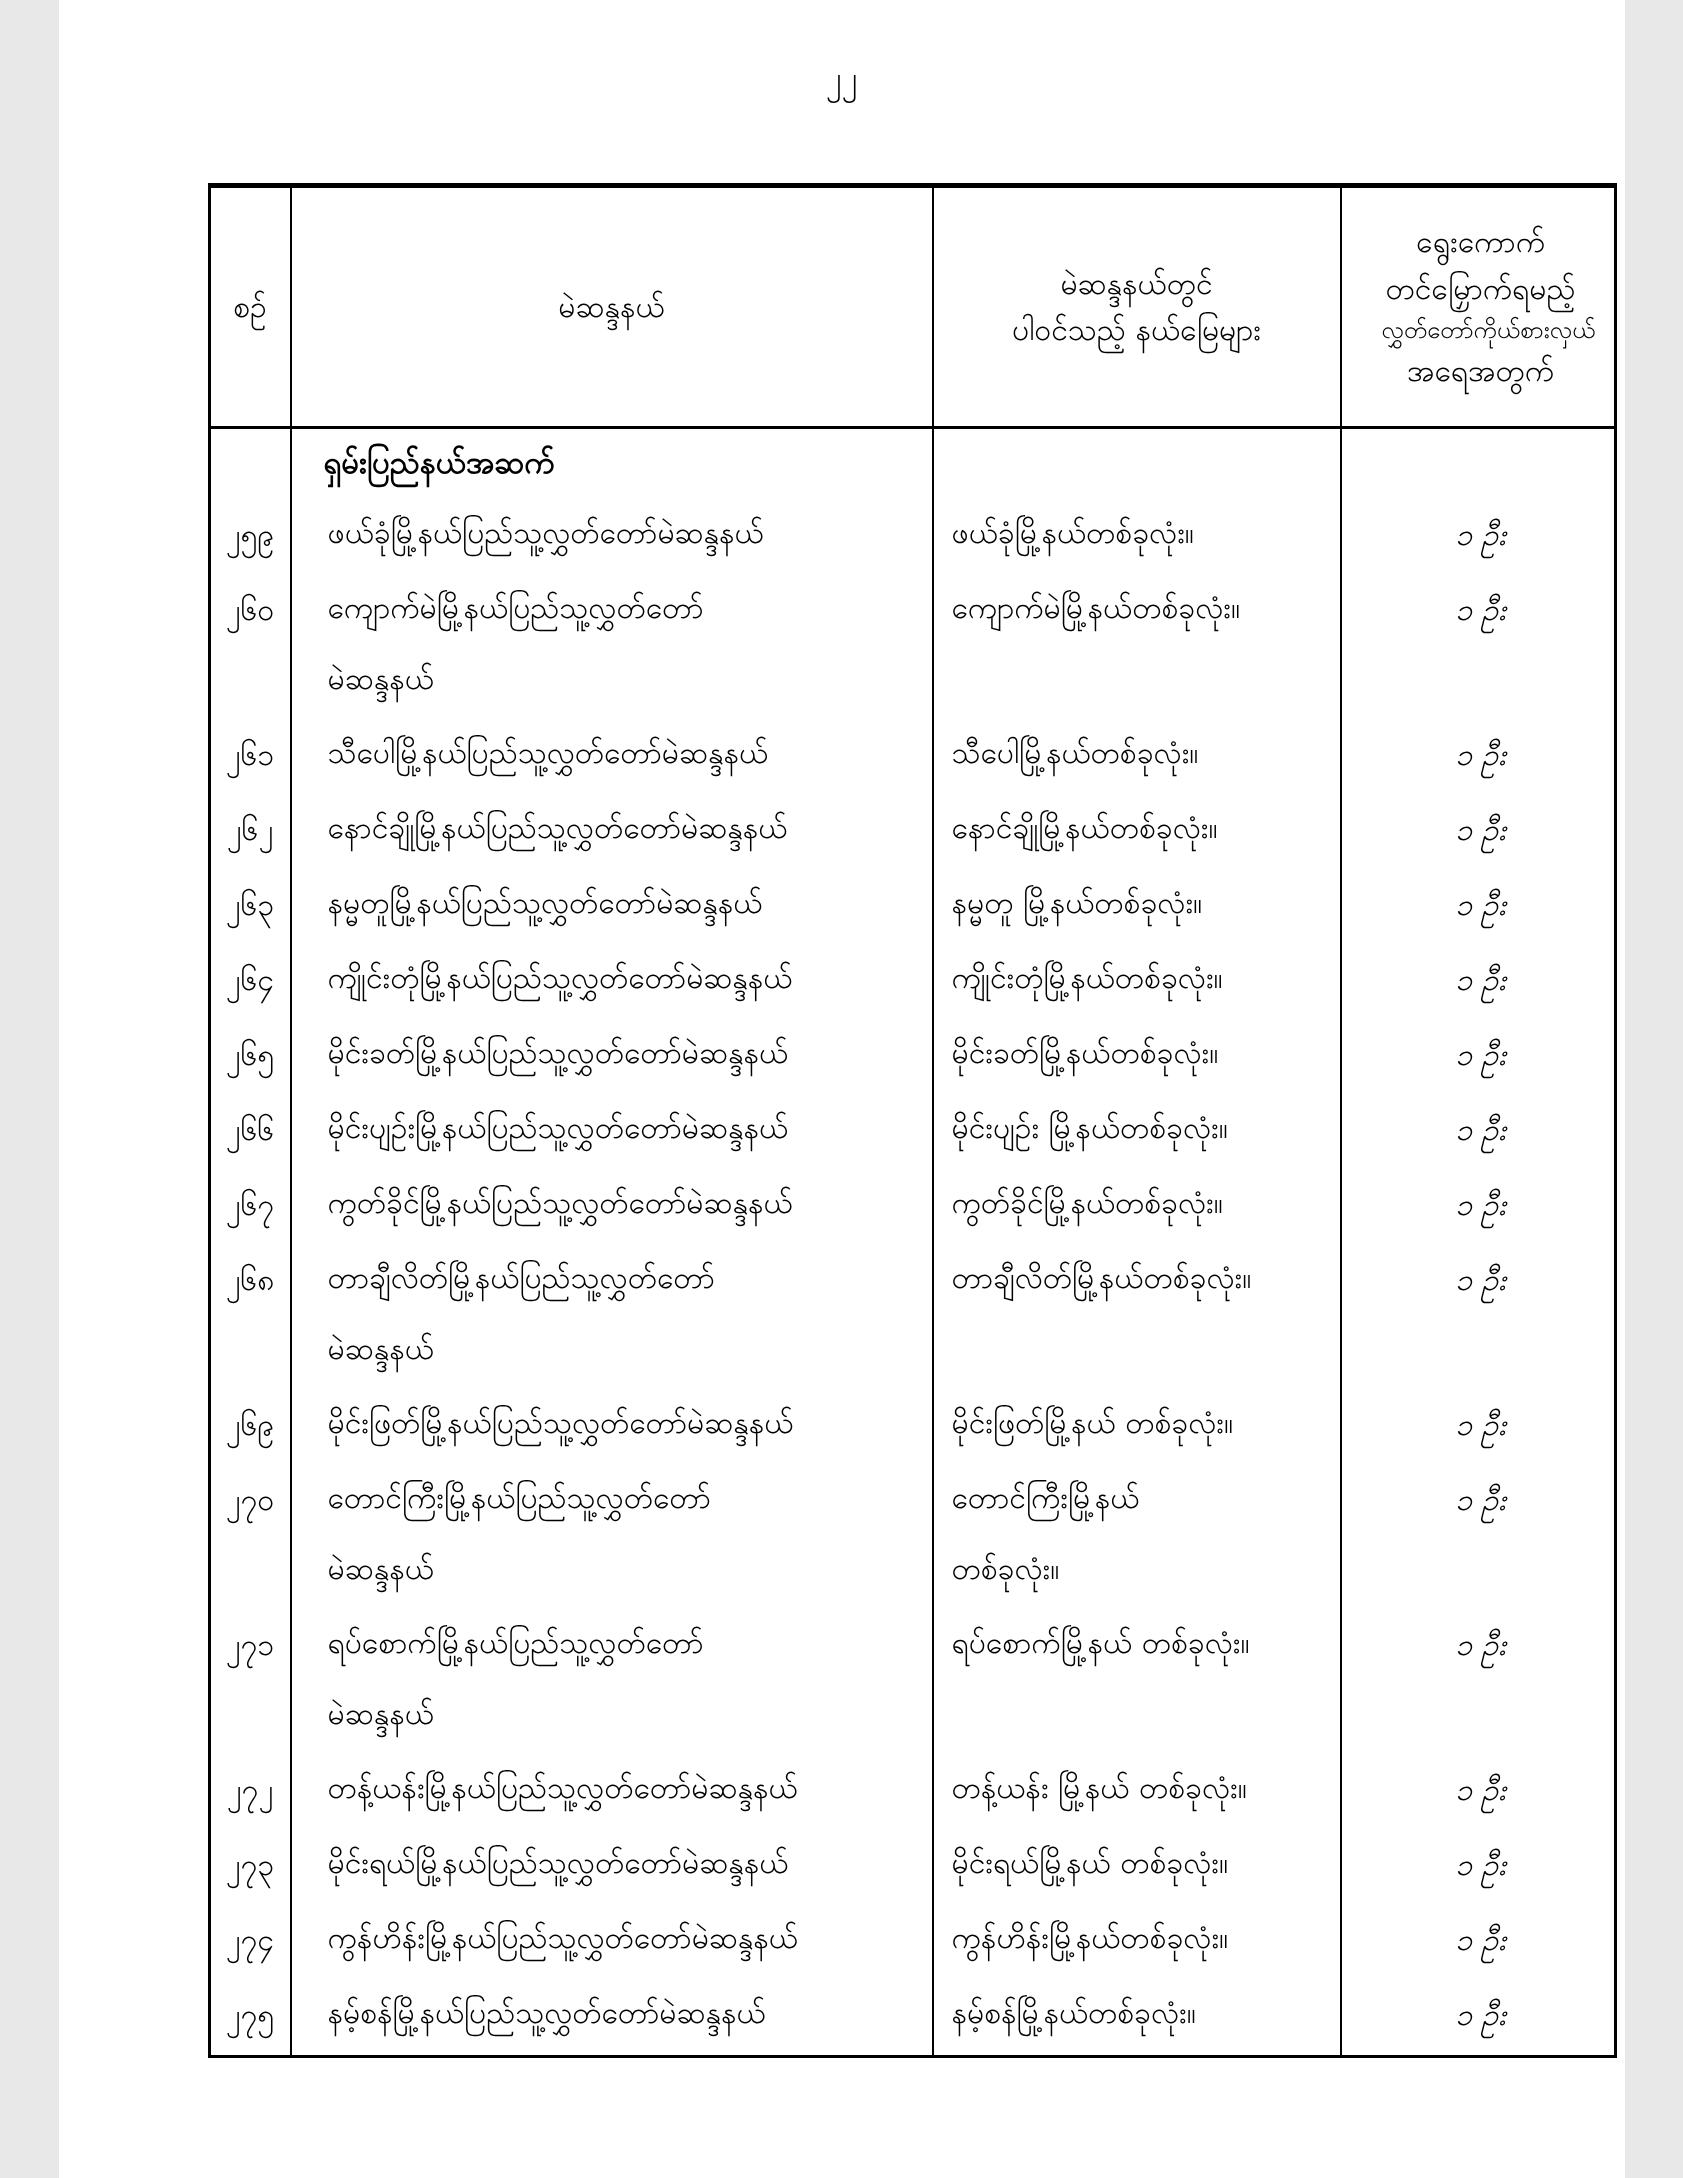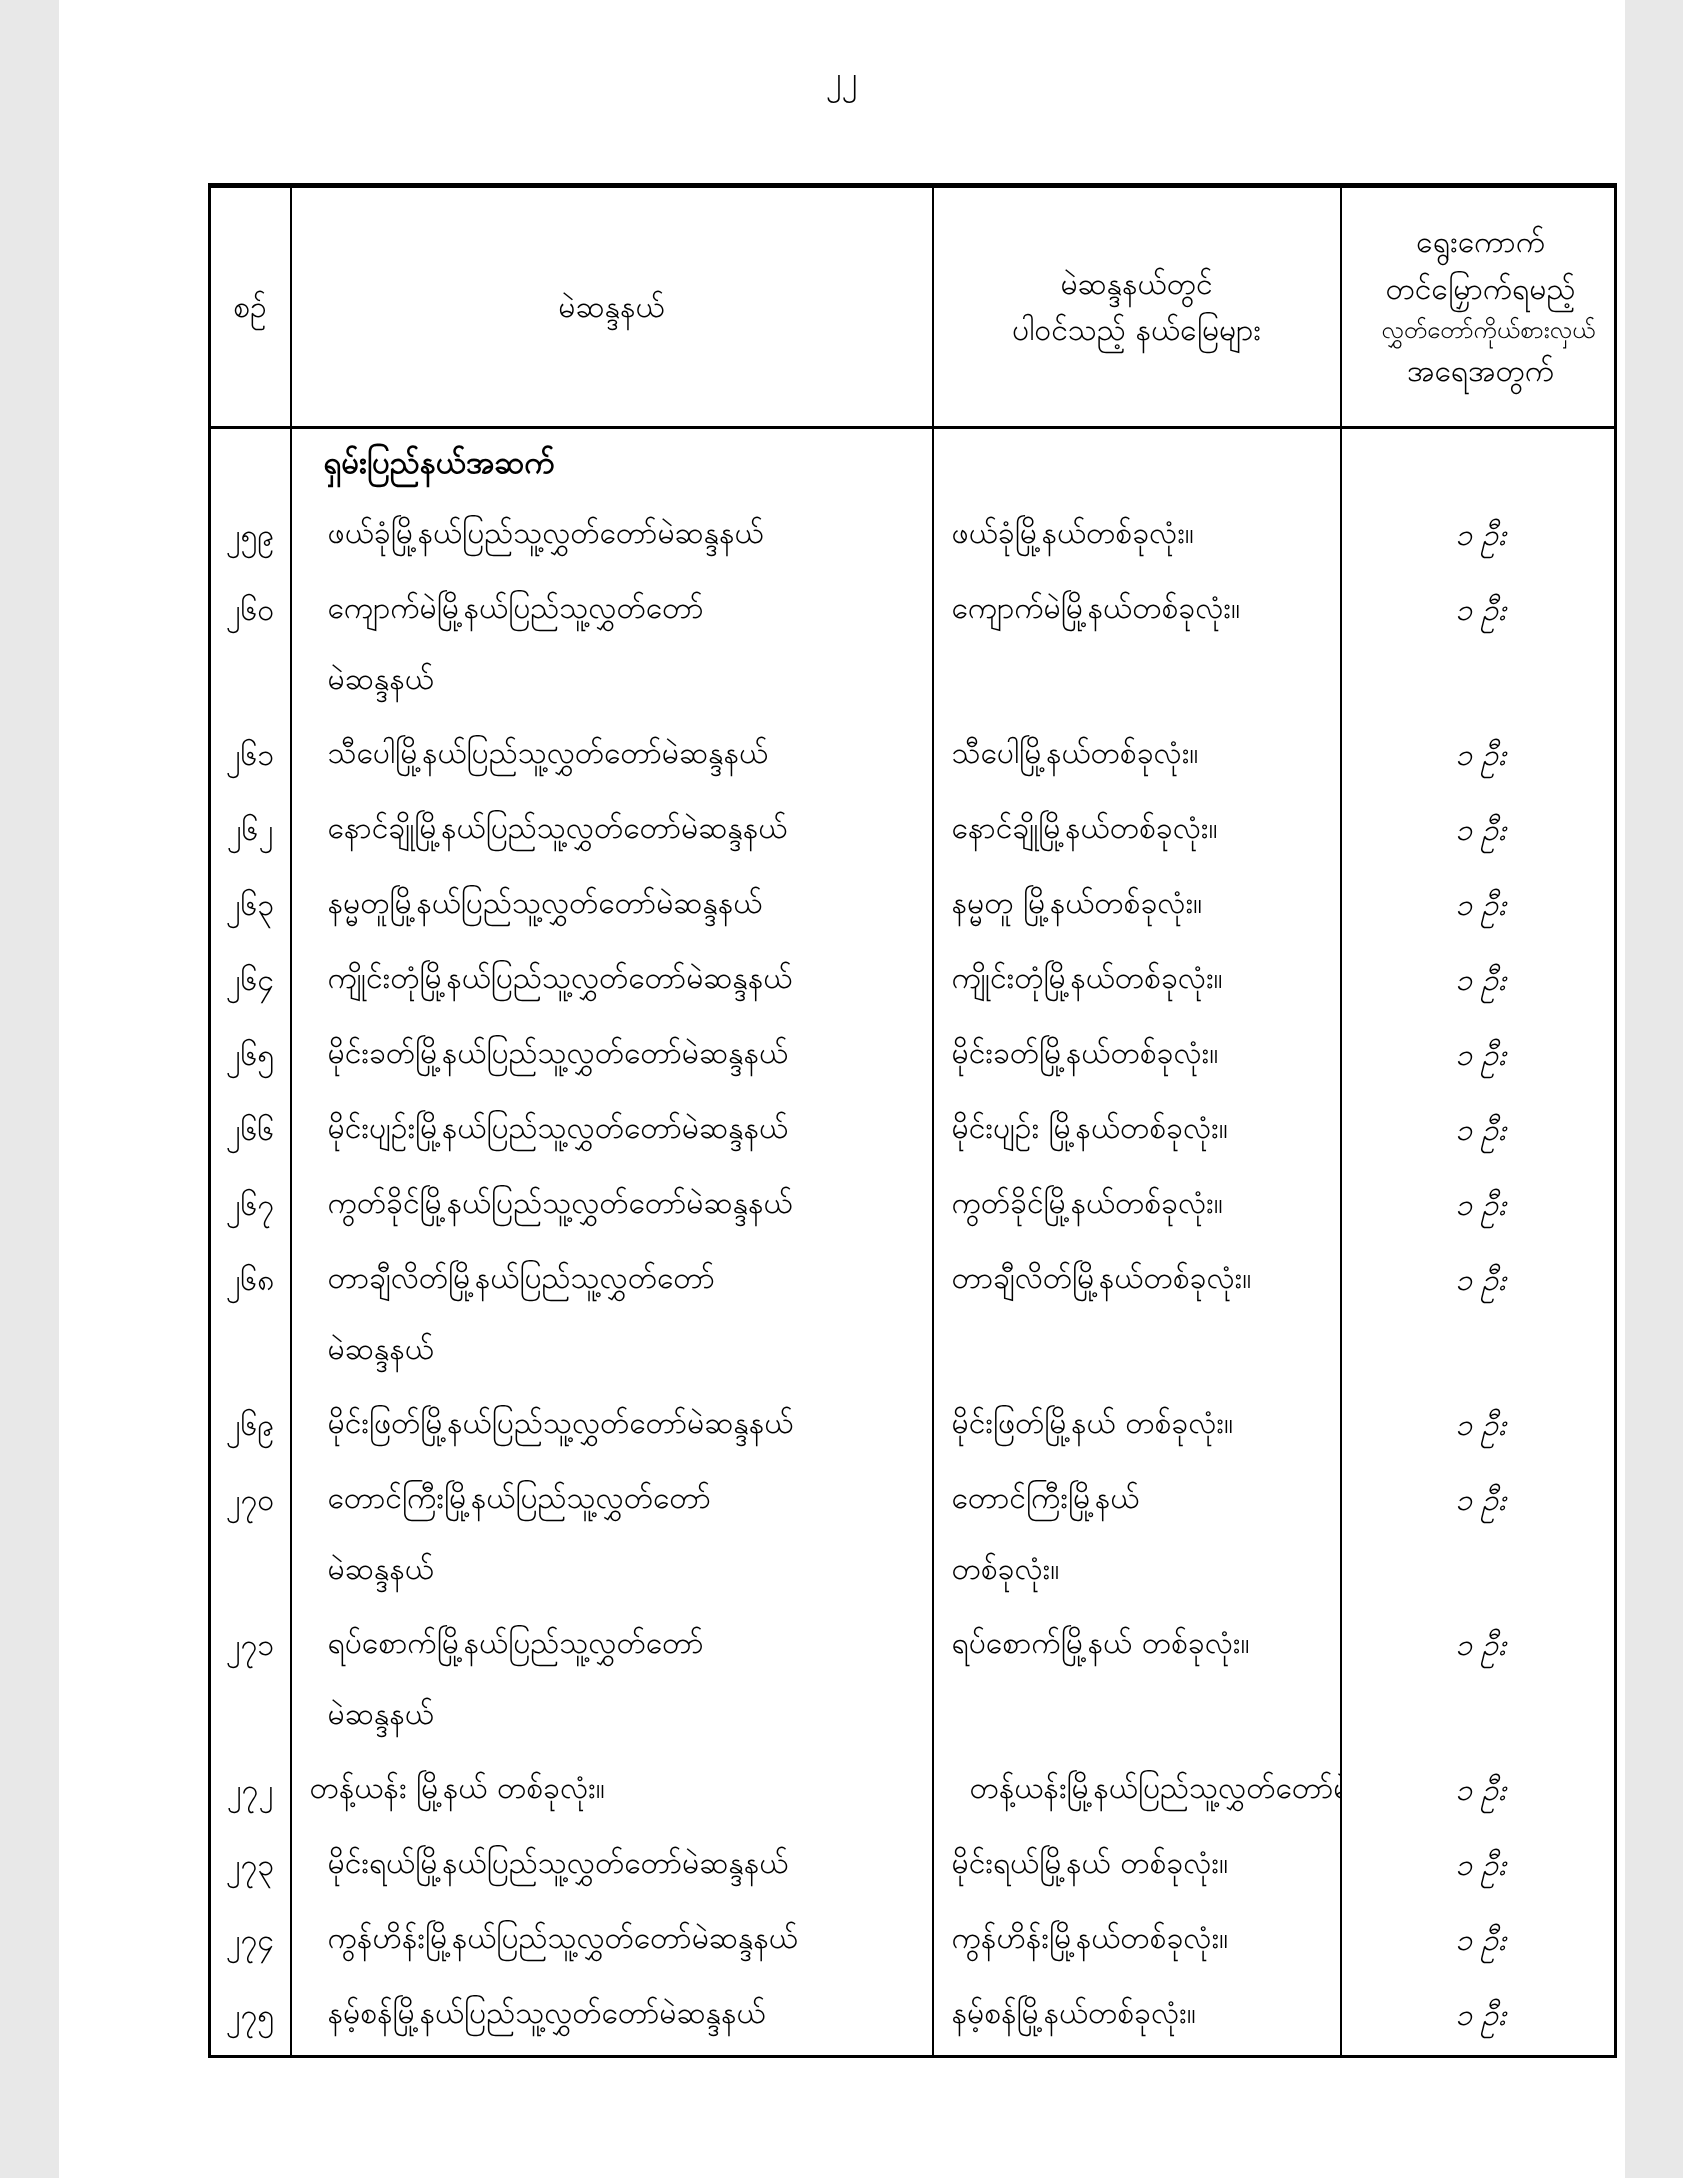--- a/index.html
+++ b/index.html
@@ -269,25 +269,25 @@
             <div class="text-line">ရပ်စောက်မြို့နယ် တစ်ခုလုံး။</div>
           </div>
           <div class="cell count-cell">
             <div class="count-line">၁ ဦး</div>
           </div>
         </div>
         <div class="grid-row rows-1">
           <div class="cell first num-cell">
             <div class="num-line">၂၇၂</div>
           </div>
+          <div class="cell text-cell">
+            <div class="text-line">တန့်ယန်းမြို့နယ်ပြည်သူ့လွှတ်တော်မဲဆန္ဒနယ်</div>
+          </div>
           <div class="cell areas-cell">
             <div class="text-line">တန့်ယန်း မြို့နယ် တစ်ခုလုံး။</div>
-          </div>
-          <div class="cell text-cell">
-            <div class="text-line">တန့်ယန်းမြို့နယ်ပြည်သူ့လွှတ်တော်မဲဆန္ဒနယ်</div>
           </div>
           <div class="cell count-cell">
             <div class="count-line">၁ ဦး</div>
           </div>
         </div>
         <div class="grid-row rows-1">
           <div class="cell first num-cell">
             <div class="num-line">၂၇၃</div>
           </div>
           <div class="cell text-cell">

